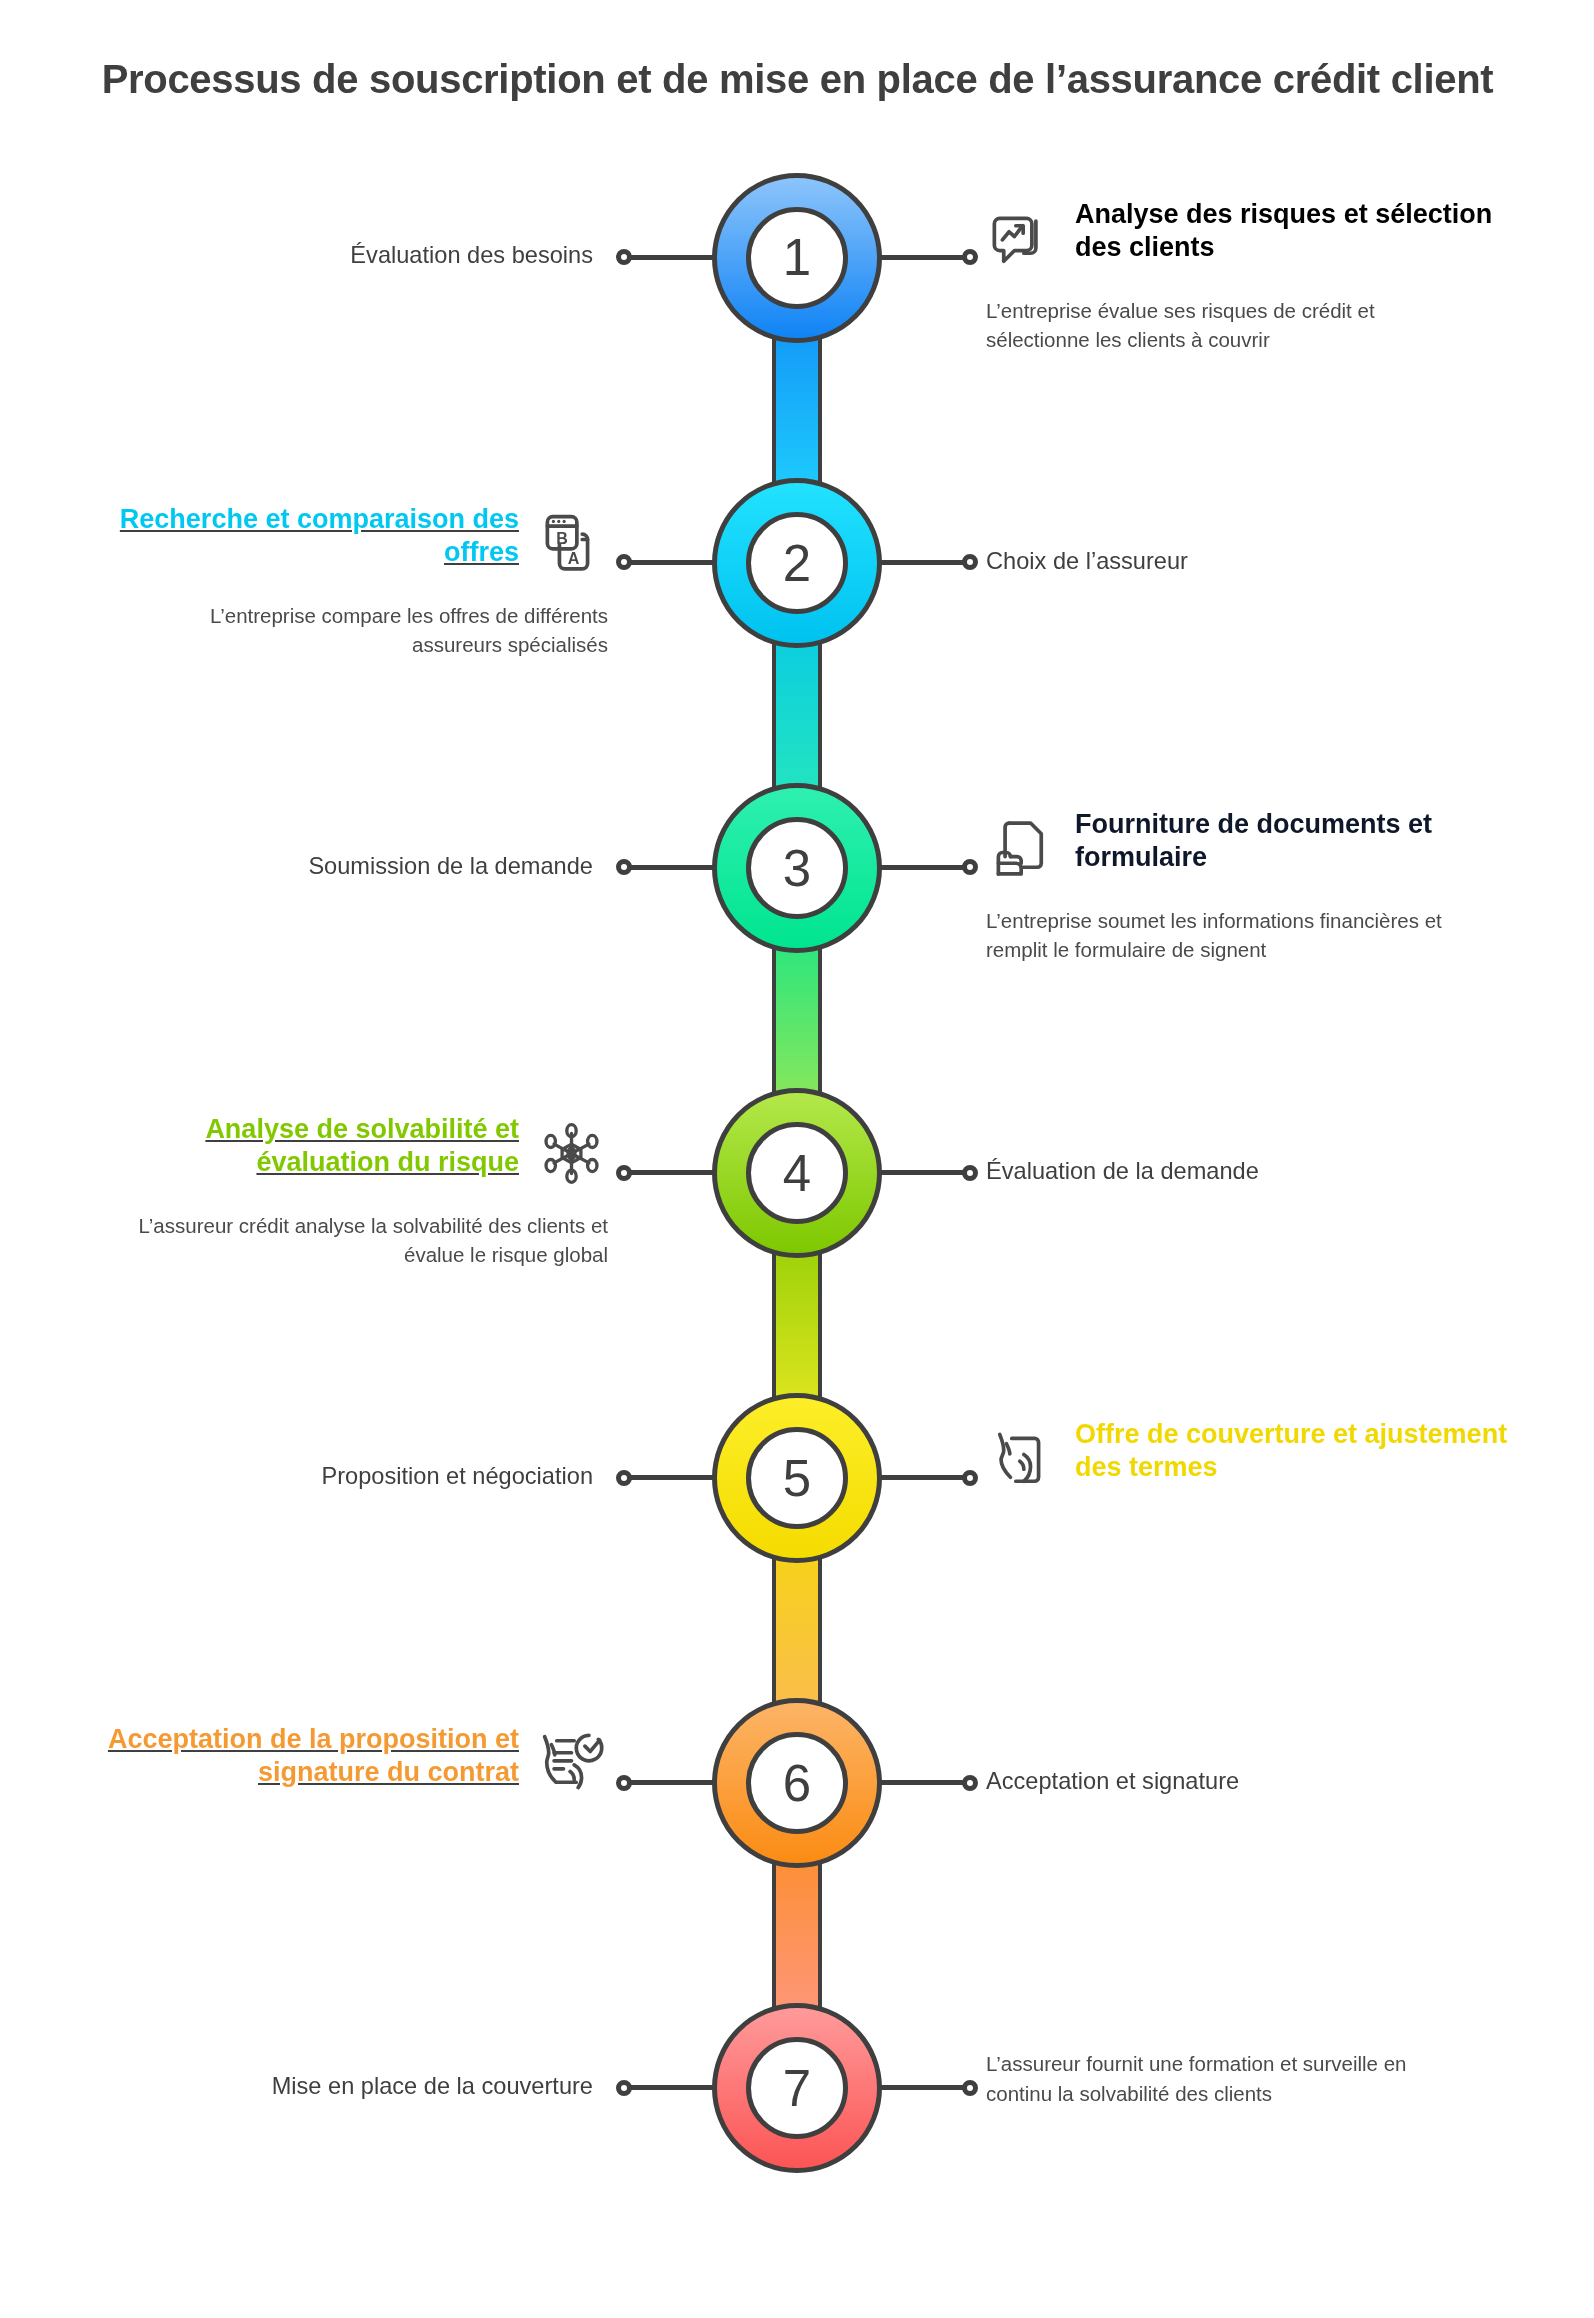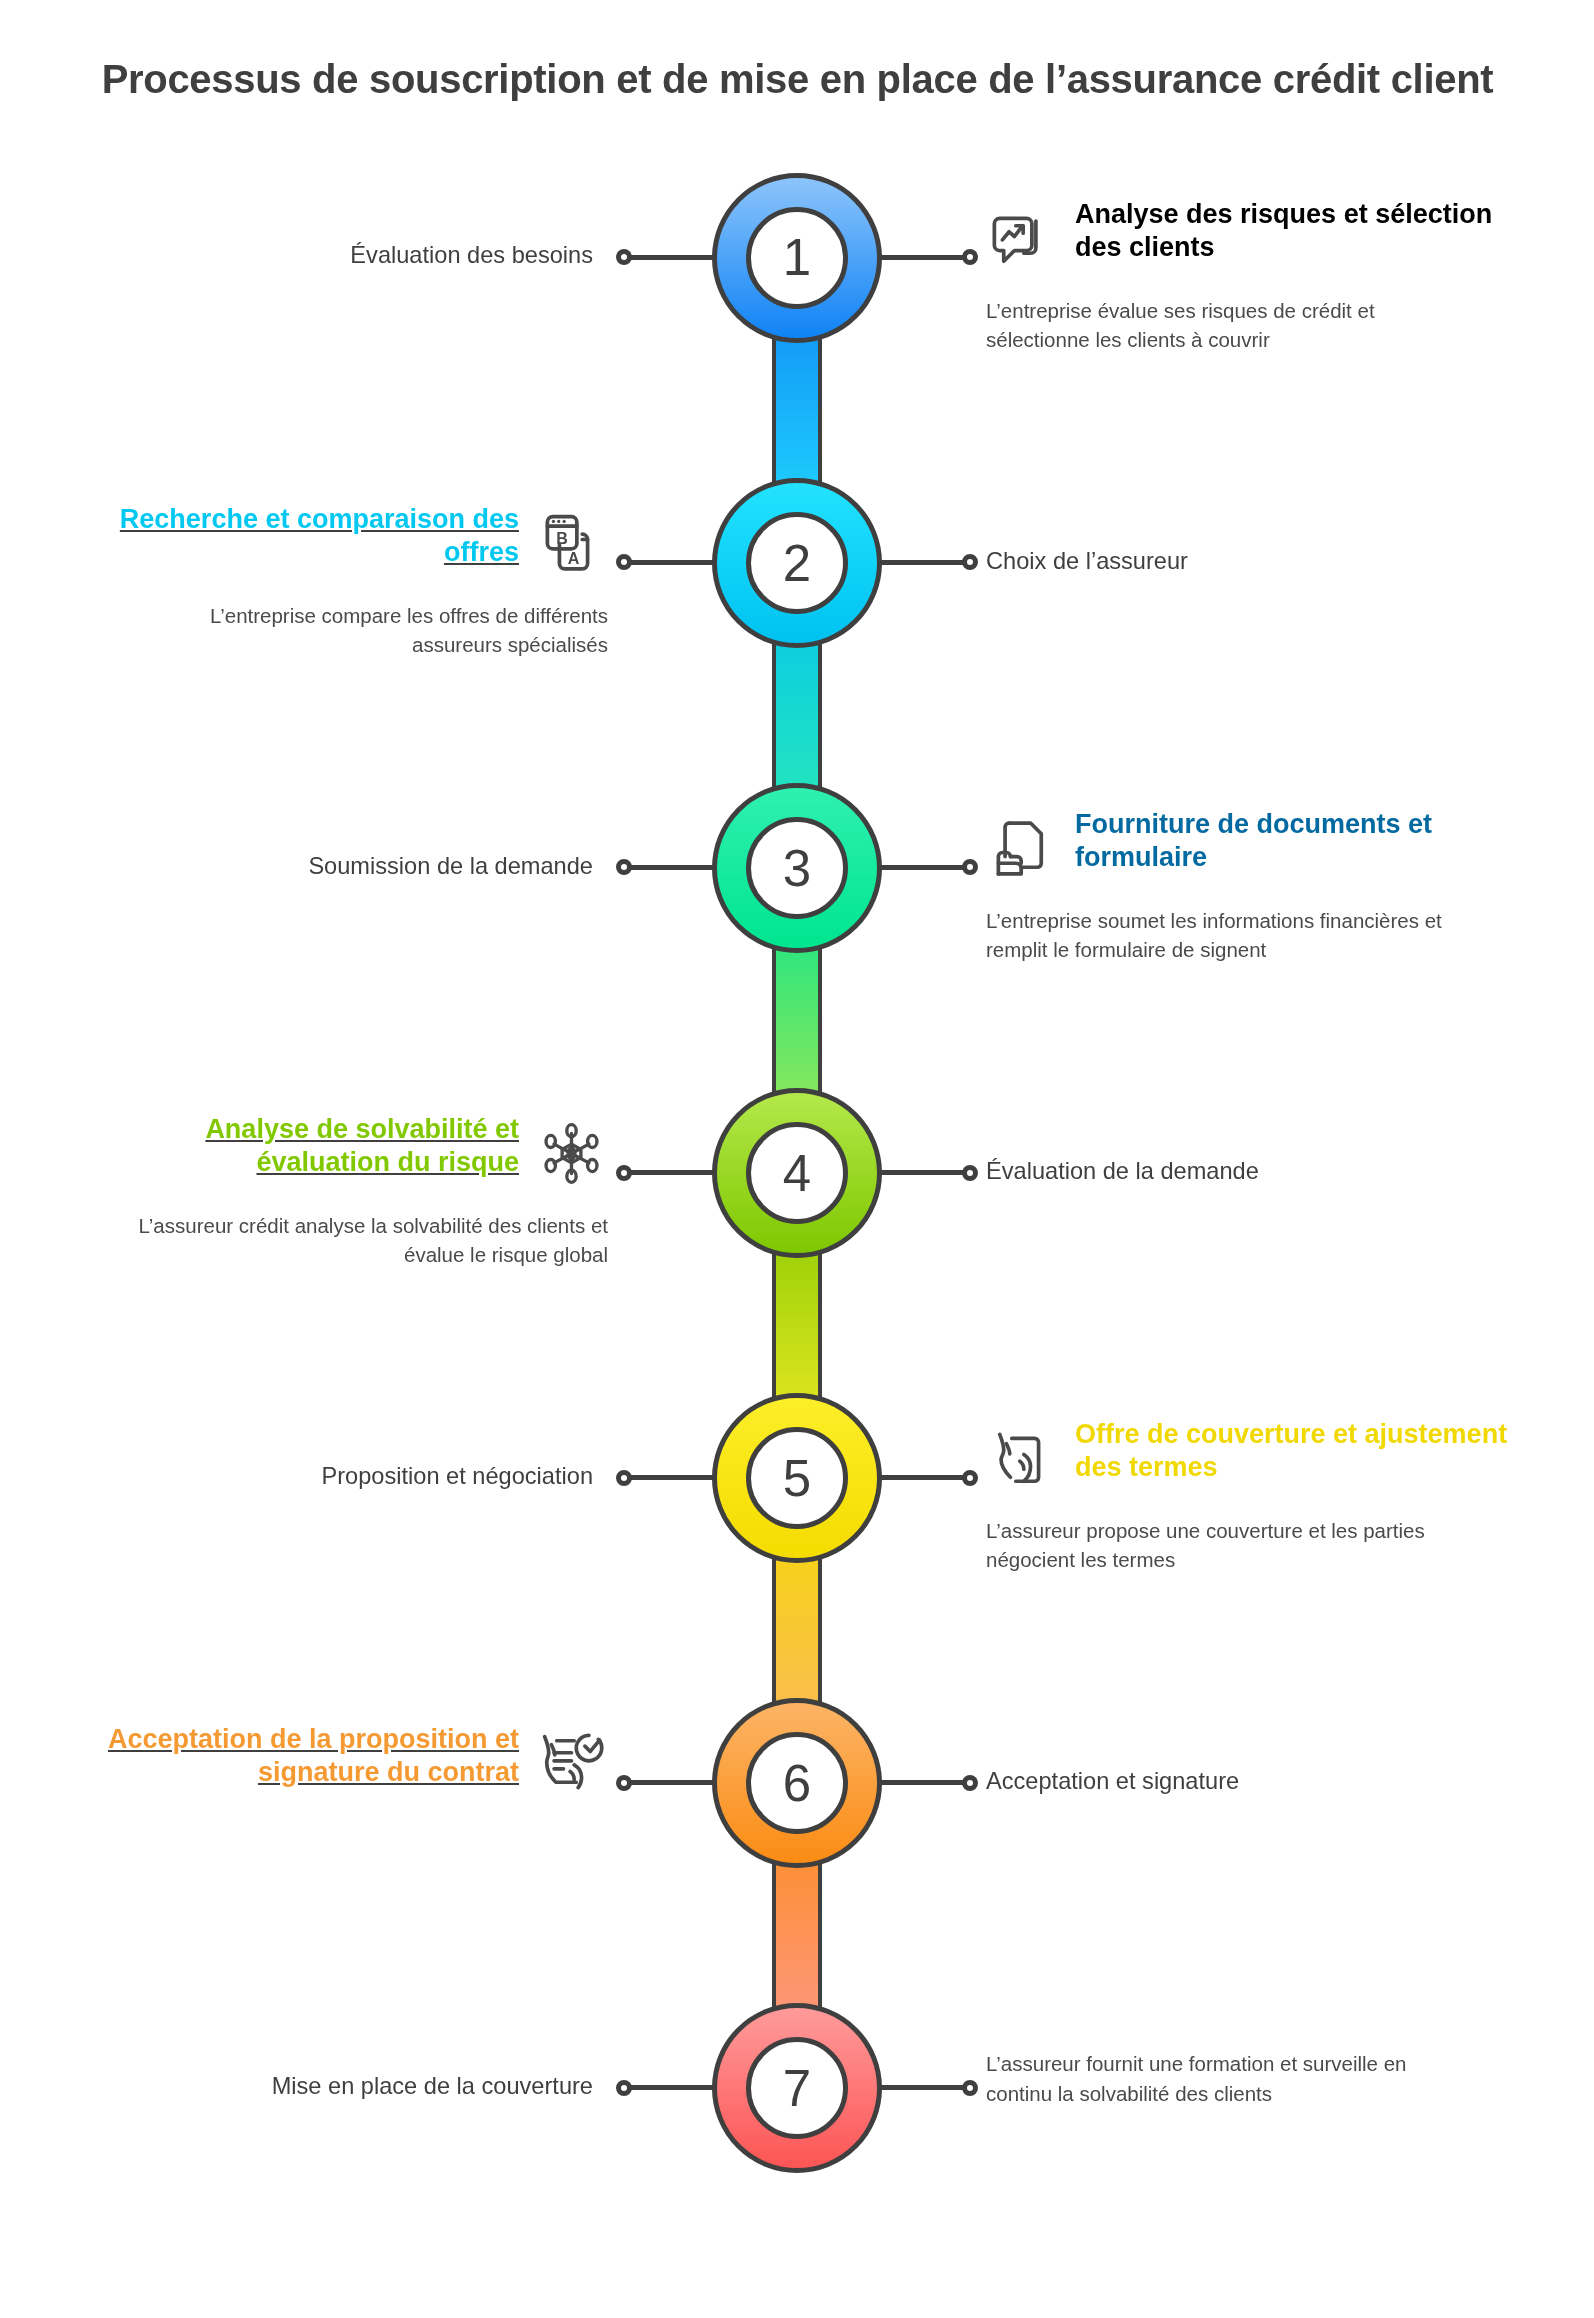--- a/index.html
+++ b/index.html
@@ -216,21 +216,21 @@
       <div class="headrow">
         <div class="icon-wrap">
           <svg viewBox="0 0 100 100" fill="none" stroke="#4a4a4a" stroke-width="5.5" stroke-linecap="round" stroke-linejoin="round">
     <path d="M30 12h32l16 16v44a6 6 0 0 1-6 6H50"></path>
     <path d="M30 12a6 6 0 0 0-6 6v44"></path>
     <path d="M14 88V62a6 6 0 0 1 6-6h6a6 6 0 0 1 6 6"></path>
     <path d="M32 62h10a6 6 0 0 1 6 6v4"></path>
     <path d="M14 88h34v-8a8 8 0 0 0-8-8H14"></path>
   </svg>
         </div>
-        <div class="heading" style="color: #0369a1;">Fourniture de documents et formulaire</div>
+        <div class="heading" style="color: #0f172a;">Fourniture de documents et formulaire</div>
       </div>
       <div class="desc">L’entreprise soumet les informations financières et remplit le formulaire de signent</div>
     </div>
     <div class="spoke" style="top: 1170px; width: 92px; left: 624px;"></div>
     <div class="dot" style="top: 1165px; left: 616px;"></div>
     <div class="spoke" style="top: 1170px; width: 92px; left: 878px;"></div>
     <div class="dot" style="top: 1165px; left: 962px;"></div>
     <div class="plain-label right" style="top: 1158px; left: 986px;">Évaluation de la demande</div>
     <div class="side left" style="top: 1113px; right: 987px;">
       <div class="headrow">
@@ -262,21 +262,20 @@
           <svg viewBox="0 0 100 100" fill="none" stroke="#4a4a4a" stroke-width="5.5" stroke-linecap="round" stroke-linejoin="round">
     <path d="M34 20h34a6 6 0 0 1 6 6v52a6 6 0 0 1-6 6H40"></path>
     <path d="M16 14c4 10 6 18 6 24 0 5-4 9-4 14 0 10 6 18 14 26"></path>
     <path d="M26 28c3 6 5 11 5 15"></path>
     <path d="M52 44c6 4 10 10 10 18 0 9-4 17-10 22"></path>
     <path d="M46 54c4 3 6 7 6 12"></path>
   </svg>
         </div>
         <div class="heading" style="color: rgb(240, 216, 0);">Offre de couverture et ajustement des termes</div>
       </div>
-      <div class="desc">L’assureur propose une couverture et les parties négocient les termes</div>
     </div>
     <div class="spoke" style="top: 1780px; width: 92px; left: 624px;"></div>
     <div class="dot" style="top: 1775px; left: 616px;"></div>
     <div class="spoke" style="top: 1780px; width: 92px; left: 878px;"></div>
     <div class="dot" style="top: 1775px; left: 962px;"></div>
     <div class="plain-label right" style="top: 1768px; left: 986px;">Acceptation et signature</div>
     <div class="side left" style="top: 1723px; right: 987px;">
       <div class="headrow">
         <div class="heading" style="color: rgb(245, 154, 50);">Acceptation de la proposition et signature du contrat</div>
         <div class="icon-wrap">

